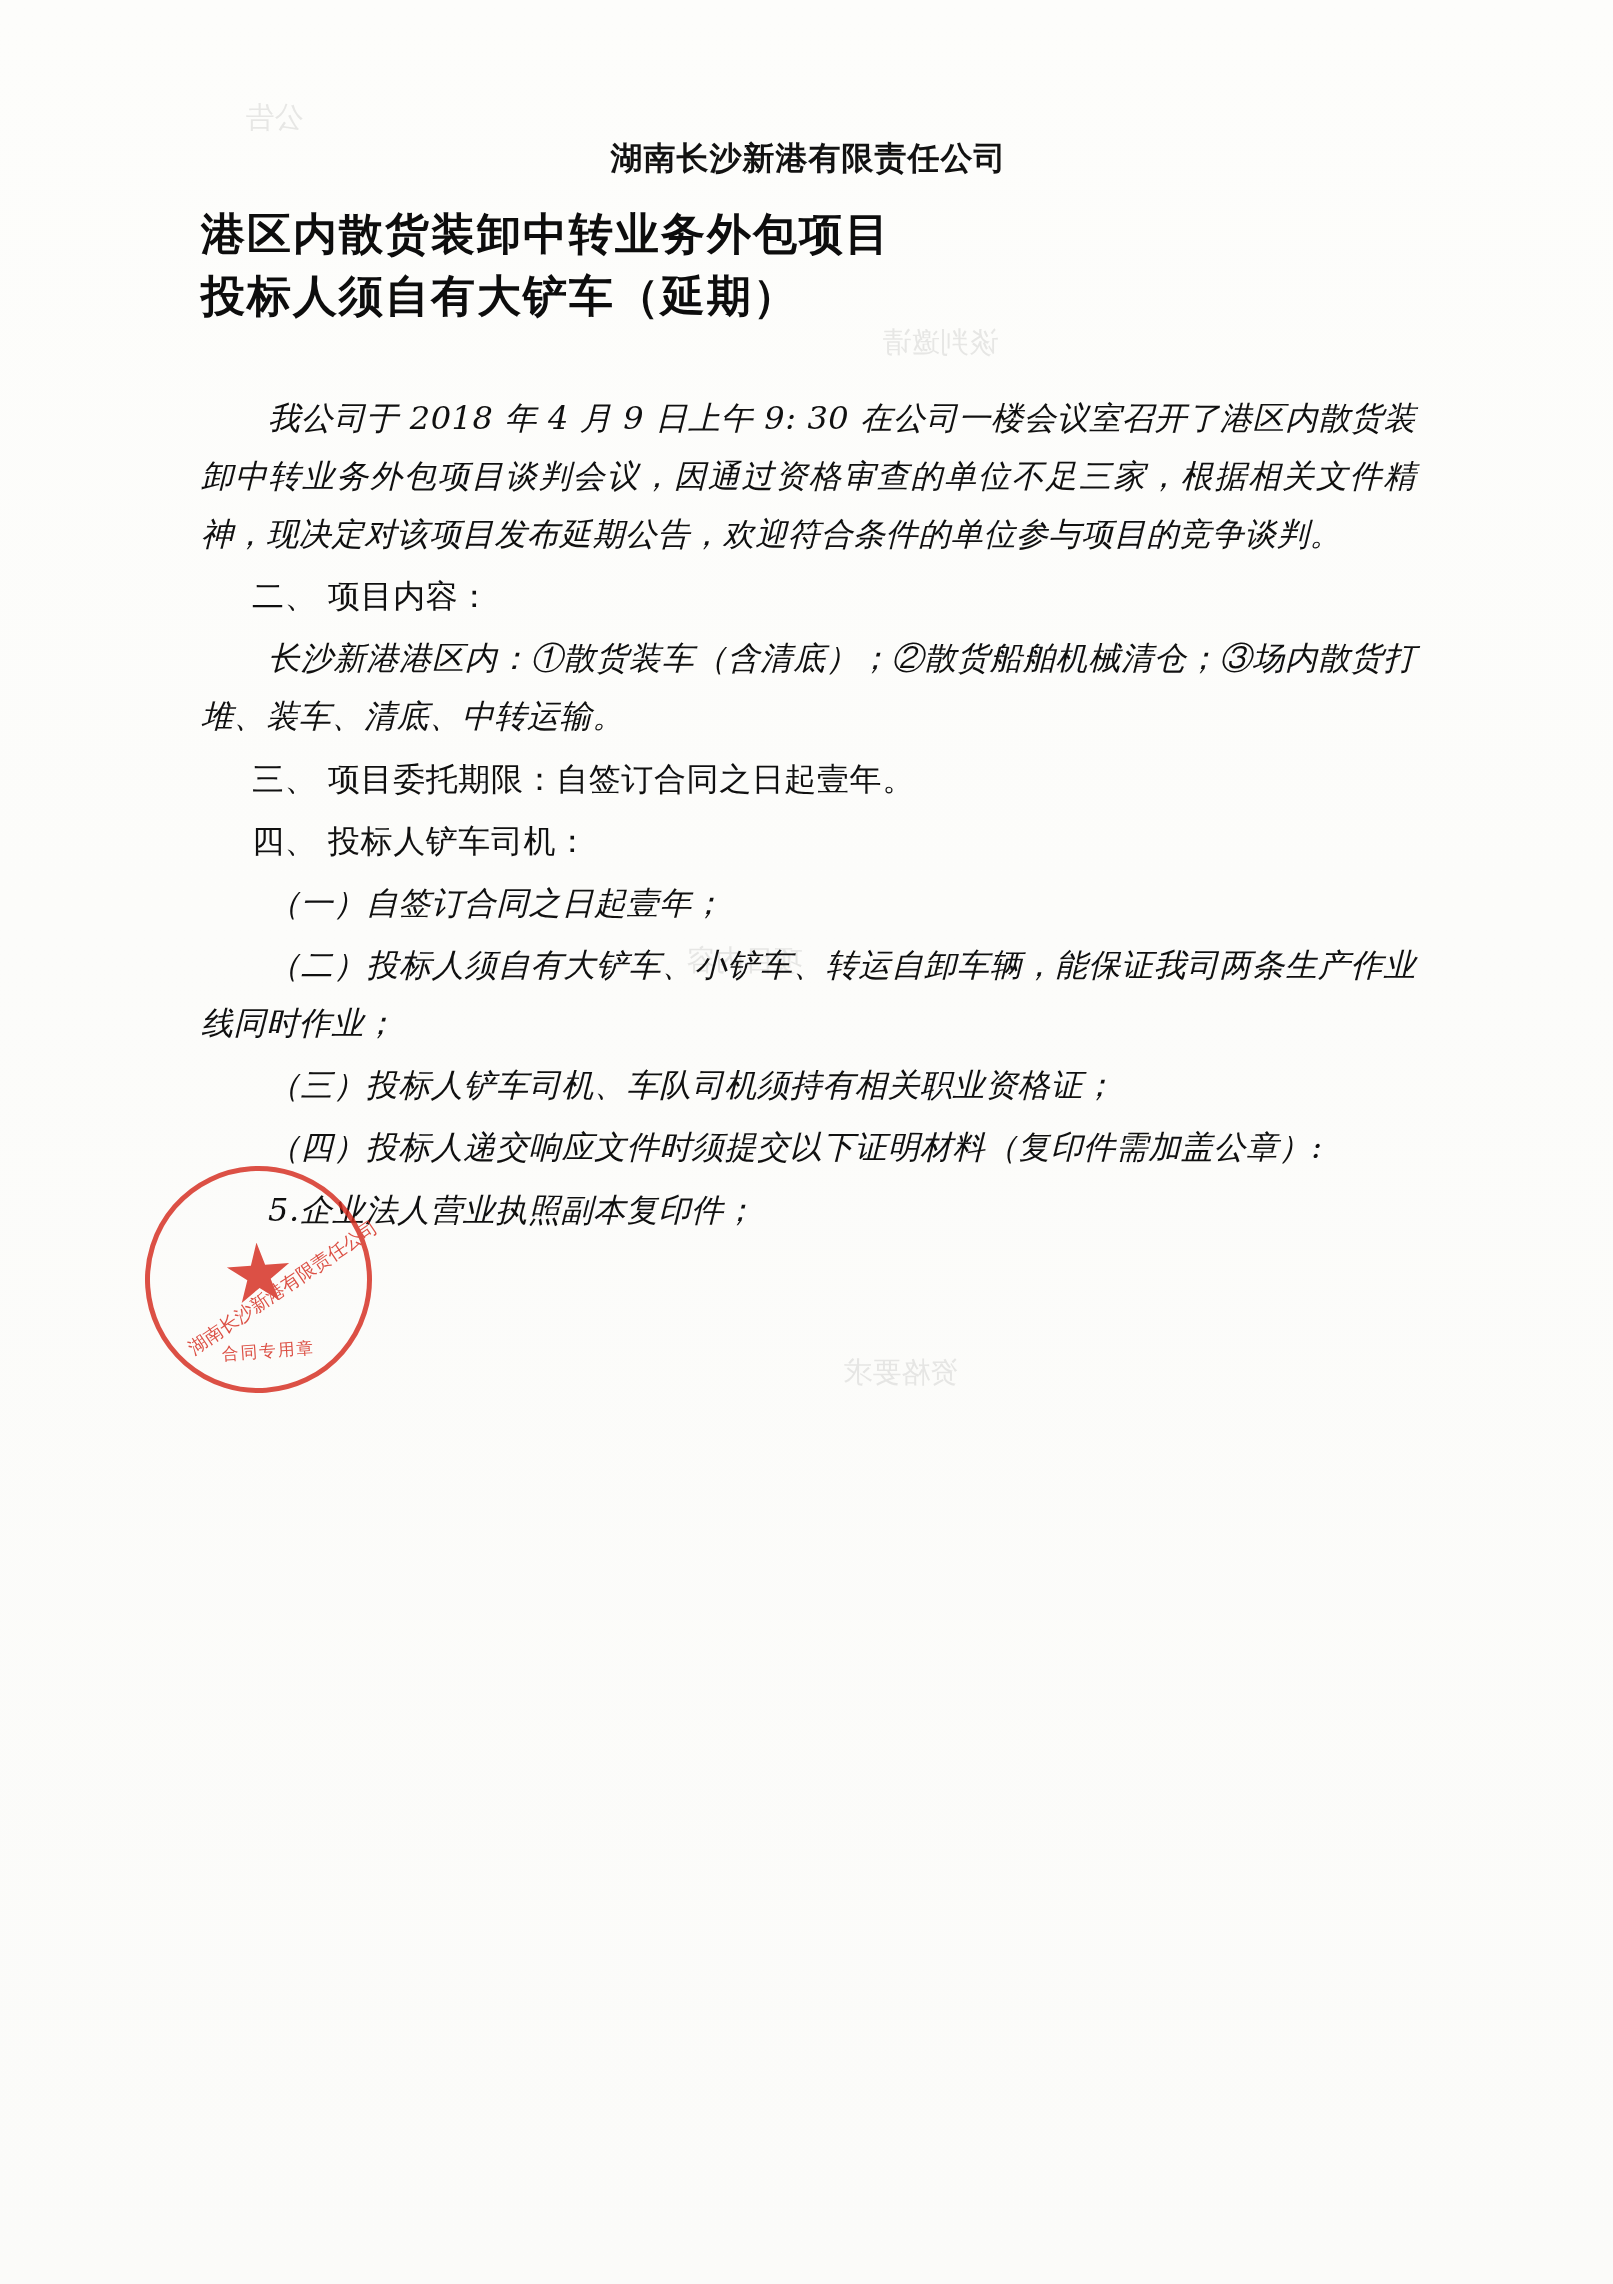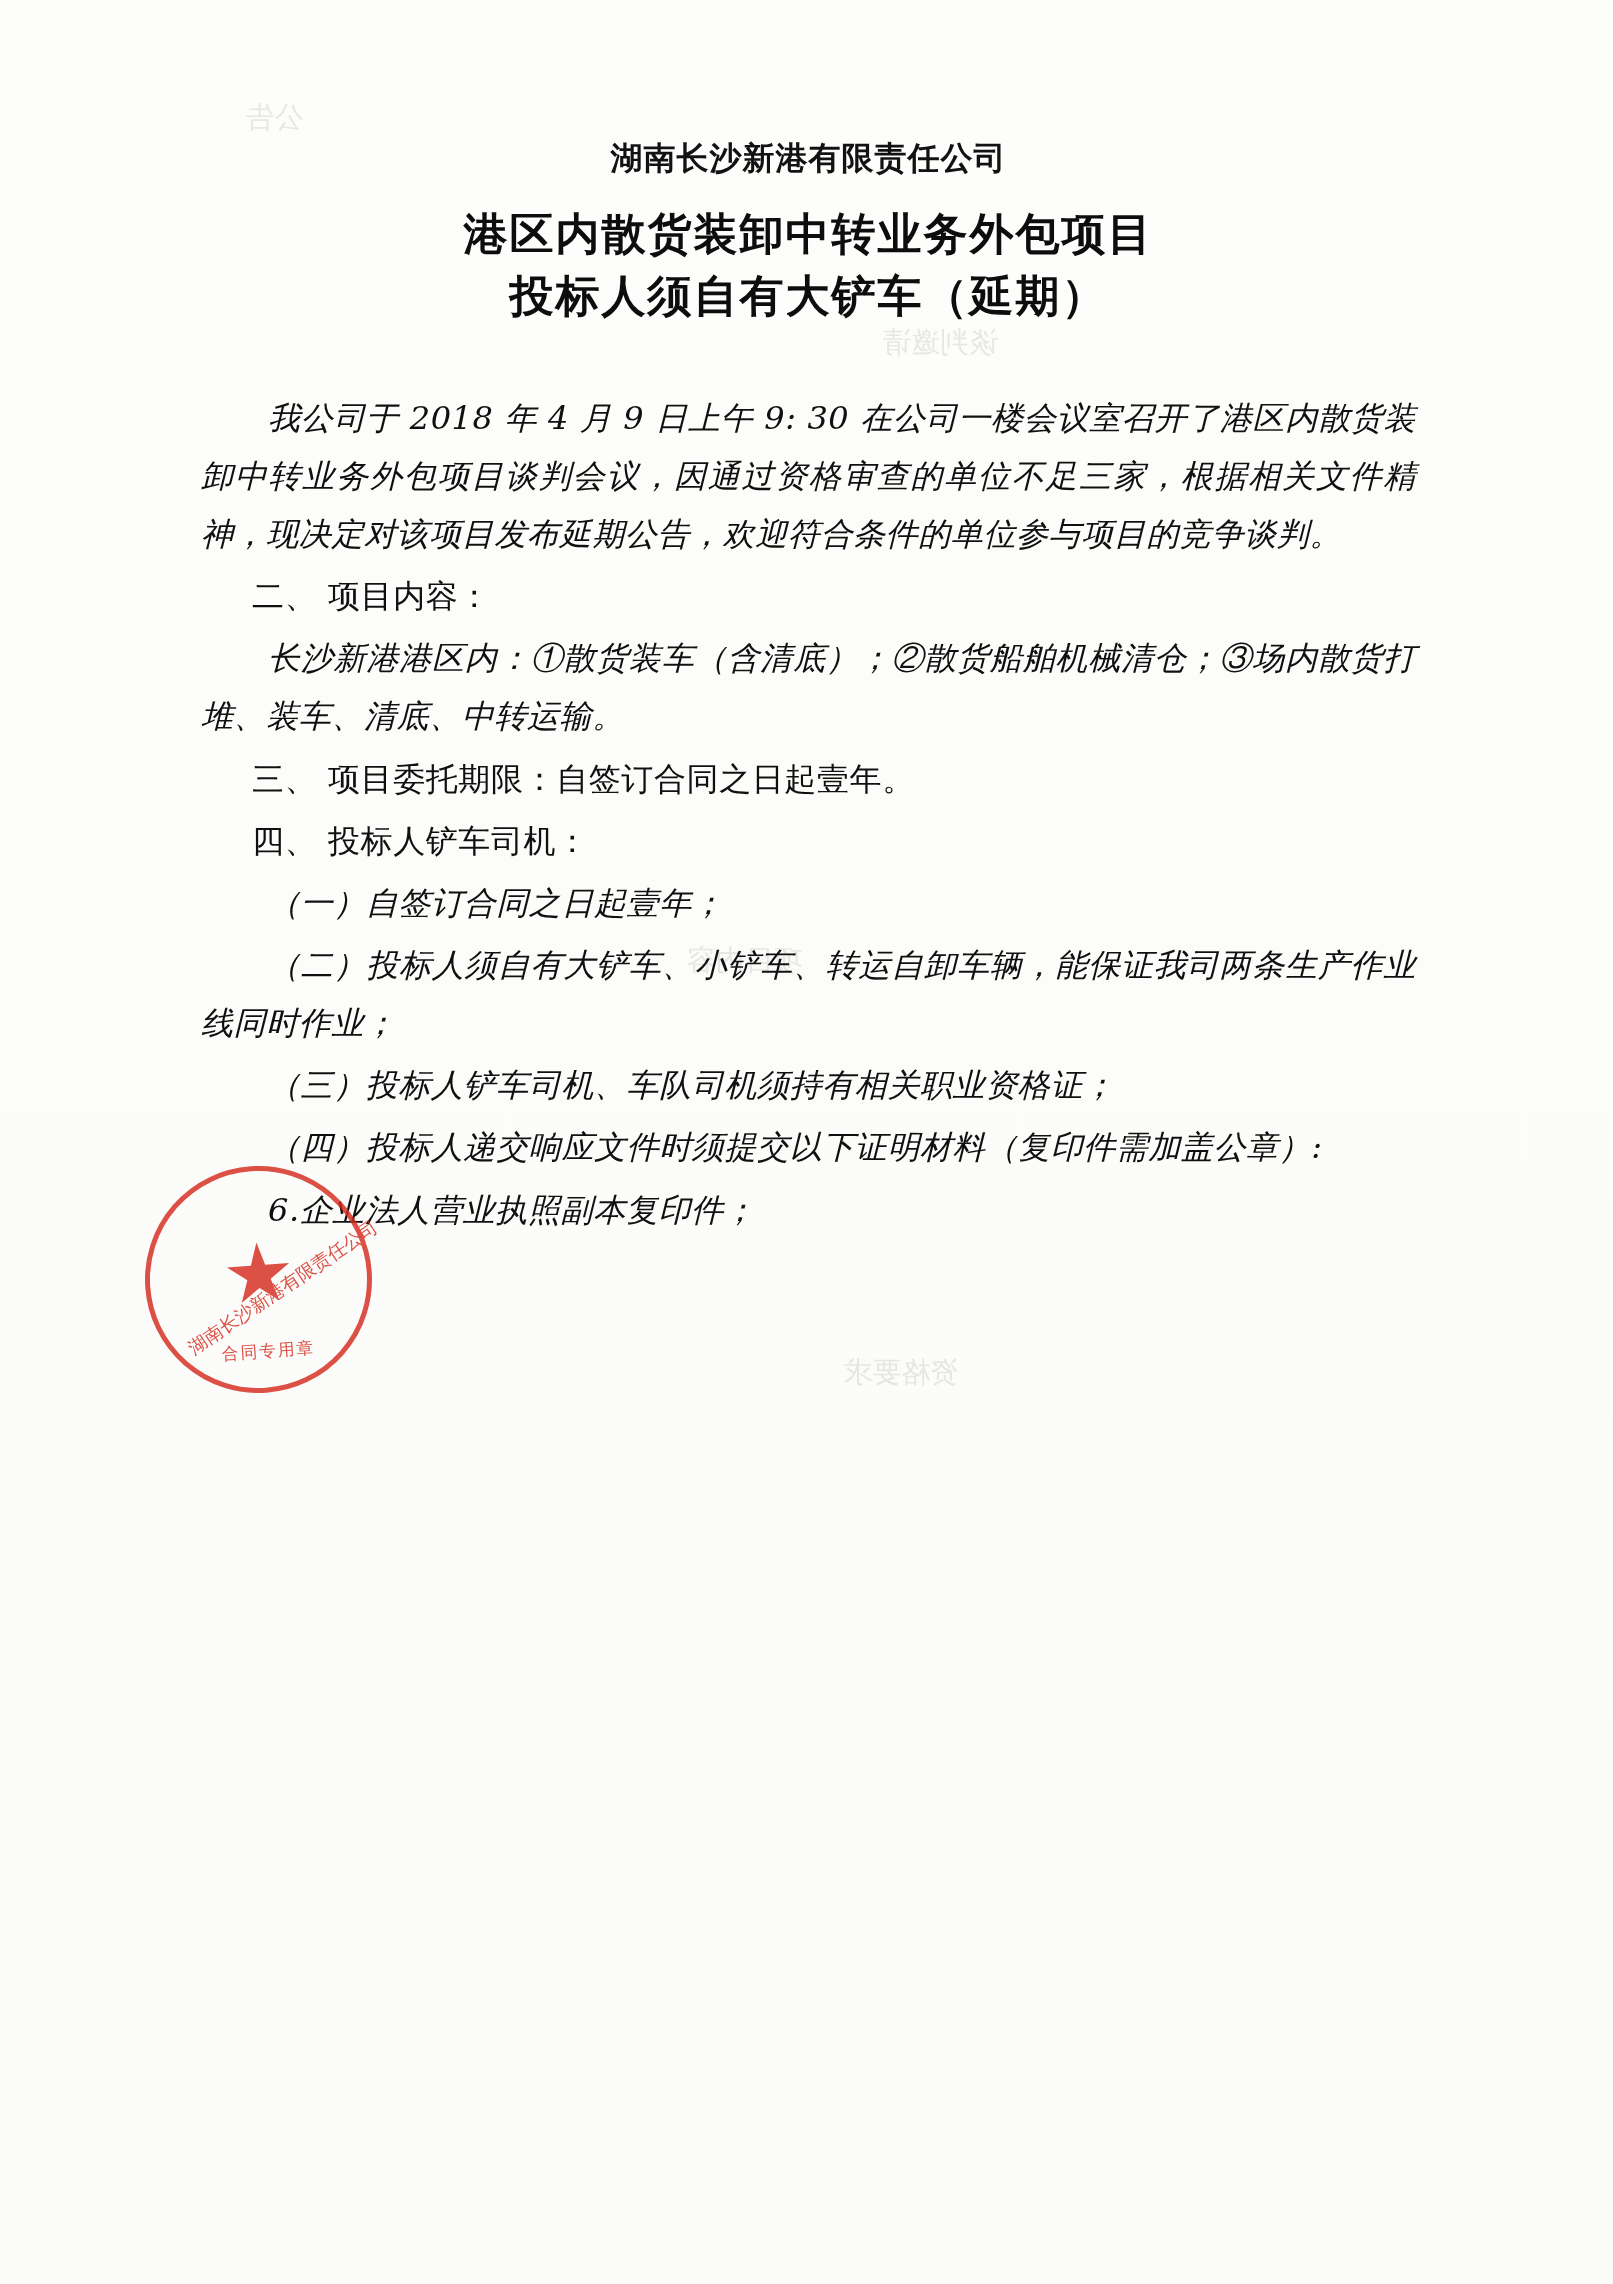--- a/index.html
+++ b/index.html
@@ -33,21 +33,20 @@
     text-align: center;
     font-size: 32px;
     font-weight: bold;
     letter-spacing: 1px;
     color: #121212;
     margin-bottom: 21.6px;
     font-family: "DejaVu Sans", "Liberation Sans", sans-serif;
   }
 
   .doc-title {
-    text-align: center;
     font-size: 44px;
     font-weight: bold;
     line-height: 1.42;
     letter-spacing: 2px;
     color: #0d0d0d;
     font-family: "DejaVu Sans", "Liberation Sans", sans-serif;
   }
 
   .body-block {
     margin-top: 61px;
@@ -156,21 +155,21 @@
     <div class="body-block">
       <p class="para indent">我公司于 2018 年 4 月 9 日上午 9: 30 在公司一楼会议室召开了港区内散货装卸中转业务外包项目谈判会议，因通过资格审查的单位不足三家，根据相关文件精神，现决定对该项目发布延期公告，欢迎符合条件的单位参与项目的竞争谈判。</p>
       <p class="para indent-item">二、 项目内容：</p>
       <p class="para indent">长沙新港港区内：①散货装车（含清底）；②散货船舶机械清仓；③场内散货打堆、装车、清底、中转运输。</p>
       <p class="para indent-item">三、 项目委托期限：自签订合同之日起壹年。</p>
       <p class="para indent-item">四、 投标人铲车司机：</p>
       <p class="para indent">（一）自签订合同之日起壹年；</p>
       <p class="para indent">（二）投标人须自有大铲车、小铲车、转运自卸车辆，能保证我司两条生产作业线同时作业；</p>
       <p class="para indent">（三）投标人铲车司机、车队司机须持有相关职业资格证；</p>
       <p class="para indent">（四）投标人递交响应文件时须提交以下证明材料（复印件需加盖公章）:</p>
-      <p class="para indent">6.企业法人营业执照副本复印件；</p>
+      <p class="para indent">5.企业法人营业执照副本复印件；</p>
     </div>
   </div>
 
   <div class="seal">
     <div class="seal-top-text">
       <span style="transform: rotate(-120deg) translate(0,-98px) rotate(90deg);">湖南长沙新港有限责任公司</span>
     </div>
     <div class="star"></div>
     <div class="seal-bottom-text">合同专用章</div>
   </div>

